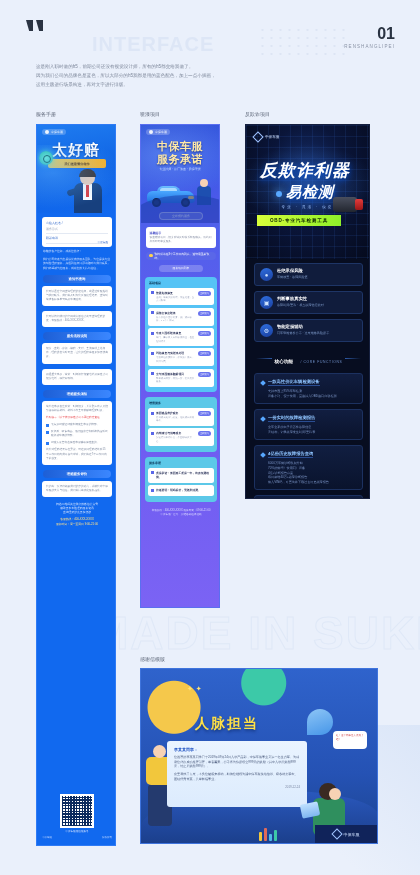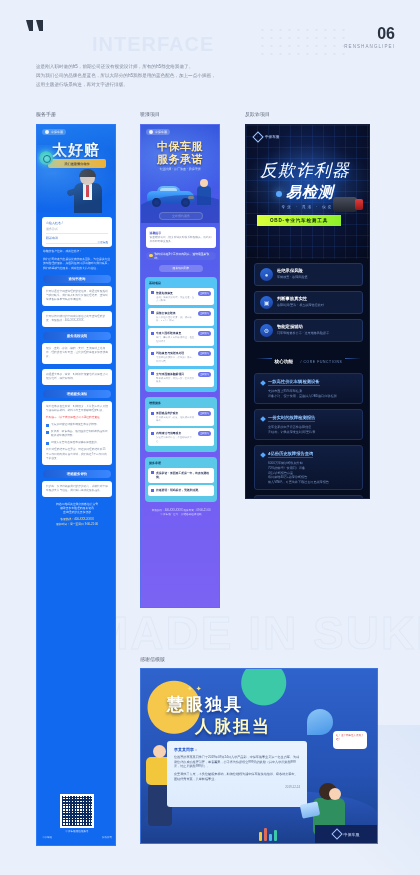--- a/index.html
+++ b/index.html
@@ -163,21 +163,21 @@
   .p3-hero .grid{position:absolute;inset:0;
     background-image:linear-gradient(rgba(60,120,230,.12) 1px,transparent 1px),
                      linear-gradient(90deg,rgba(60,120,230,.12) 1px,transparent 1px);
     background-size:11px 11px;}
   .p3-hero .glow{position:absolute;left:50%;top:44%;width:150px;height:90px;
     transform:translate(-50%,-50%);
     background:radial-gradient(ellipse,rgba(70,150,255,.32),transparent 63%);}
   .p3-logo{position:absolute;left:8px;top:8px;display:flex;align-items:center;gap:3px;}
   .p3-logo .mk{width:8px;height:8px;border:1px solid #9fc2ff;transform:rotate(45deg);}
   .p3-logo span{font-size:3.6px;color:#cfe0ff;}
-  .p3-t1{position:absolute;left:14px;top:34px;font-size:17px;font-weight:normal;color:#fff;
+  .p3-t1{position:absolute;left:14px;top:34px;font-size:17px;font-weight:bold;color:#fff;
     font-style:italic;letter-spacing:1px;text-shadow:0 2px 6px rgba(0,80,220,.9);}
   .p3-t2{position:absolute;left:40px;top:58px;font-size:15px;font-weight:bold;color:#fff;
     font-style:italic;letter-spacing:1px;text-shadow:0 2px 6px rgba(0,80,220,.9);}
   .p3-dot{position:absolute;left:30px;top:66px;width:6px;height:6px;border-radius:50%;
     background:#58a8ff;box-shadow:0 0 8px #58a8ff;}
   .p3-kw{position:absolute;left:0;right:0;top:80px;text-align:center;font-size:3.6px;
     color:#9fc2ff;letter-spacing:2px;}
   .p3-obd{position:absolute;left:11px;top:90px;width:84px;height:11px;
     background:linear-gradient(90deg,#d9ff3a,#8ef02a);display:flex;align-items:center;
     justify-content:center;font-size:4.6px;font-weight:bold;color:#0f2a00;letter-spacing:.8px;}
@@ -213,21 +213,21 @@
       border:1px solid #3f74dd;}
   .p4-bg{position:absolute;inset:0;background:
       radial-gradient(circle at 14% 22%,#f5c84b 0 26px,transparent 27px),
       radial-gradient(circle at 52% 8%,#3cc9a8 0 22px,transparent 23px),
       linear-gradient(180deg,#2f63cc 0%,#2552b4 60%,#1c448f 100%);}
   .p4-wave{position:absolute;left:0;bottom:0;width:238px;height:52px;
     background:linear-gradient(180deg,#2a58bd,#1b3f8c);
     border-radius:60% 40% 0 0 / 36px 26px 0 0;}
   .p4-t1{position:absolute;left:26px;top:24px;font-size:17px;font-weight:bold;color:#fff;
     letter-spacing:2px;text-shadow:0 2px 3px rgba(0,25,80,.55);}
-  .p4-t2{position:absolute;left:54px;top:46px;font-size:17px;font-weight:bold;color:#fef9c3;
+  .p4-t2{position:absolute;left:54px;top:46px;font-size:14px;font-weight:bold;color:#fde047;
     letter-spacing:2px;text-shadow:0 2px 3px rgba(0,25,80,.55);}
   .p4-spark{position:absolute;left:46px;top:16px;font-size:7px;color:#ffe277;letter-spacing:3px;}
   .p4-letter{position:absolute;left:26px;top:72px;width:140px;height:66px;border-radius:3px;
     background:linear-gradient(180deg,#eaf4ff,#dcebfd);padding:6px 7px;}
   .p4-letter .to{font-size:4px;font-weight:bold;color:#2255c4;margin-bottom:3px;}
   .p4-letter p{font-size:3.1px;line-height:4.7px;color:#4a5a7c;}
   .p4-letter .date{text-align:right;font-size:2.9px;color:#7b88a3;margin-top:3px;}
   .p4-megaphone{position:absolute;left:166px;top:40px;width:26px;height:26px;
     border-radius:50% 50% 50% 0;background:linear-gradient(160deg,#9fd8ff,#4aa0f0);opacity:.85;}
   .p4-bubble{position:absolute;right:10px;top:62px;width:34px;height:18px;border-radius:4px;
@@ -256,21 +256,21 @@
 
 <div class="corner-tri"></div>
 
 <div class="header">
   <div class="quote-mark">
       <i></i>
       <i></i>
     </div>
   <div class="h-title-ghost">INTERFACE</div>
   <div class="dotgrid"></div>
-  <div class="h-num">06</div>
+  <div class="h-num">01</div>
   <div class="h-sub">RENSHANGLIPEI</div>
   <div class="h-desc">
     <p>这是刚入职时做的h5，前期公司还没有视觉设计师，所有的h5都交给我做了。</p>
     <p>因为我们公司的品牌色是蓝色，所以大部分的h5我都是用的蓝色配色，加上一点小插画，</p>
     <p>运用主题进行场景构造，再对文字进行排版。</p>
   </div>
 </div>
 
 <div class="watermark">MADE IN SUKER</div>
 
@@ -569,21 +569,20 @@
       
     </div>
 
   </div>
 </div>
 
 <div class="panel" id="p4">
   <div class="p4-bg"></div>
   <div class="p4-wave"></div>
   <div class="p4-spark">✦✦</div>
-  <div class="p4-t1">慧眼独具</div>
   <div class="p4-t2">人脉担当</div>
   <div class="p4-megaphone"></div>
   <div class="p4-manL">
     <div class="l"></div>
       <div class="t"></div>
       <div class="h"></div>
   </div>
   <div class="p4-letter">
     <div class="to">李某某同学：</div>
     <p>您推荐的李某某同学已于2019年09月24日入职产品部，中保车服事业又添一名生力军。为感谢您此次成功推荐引荐，单香薰美，公司将为你提现金999元的奖励（其中入职后奖励999元，转正后奖励999元）。</p>

